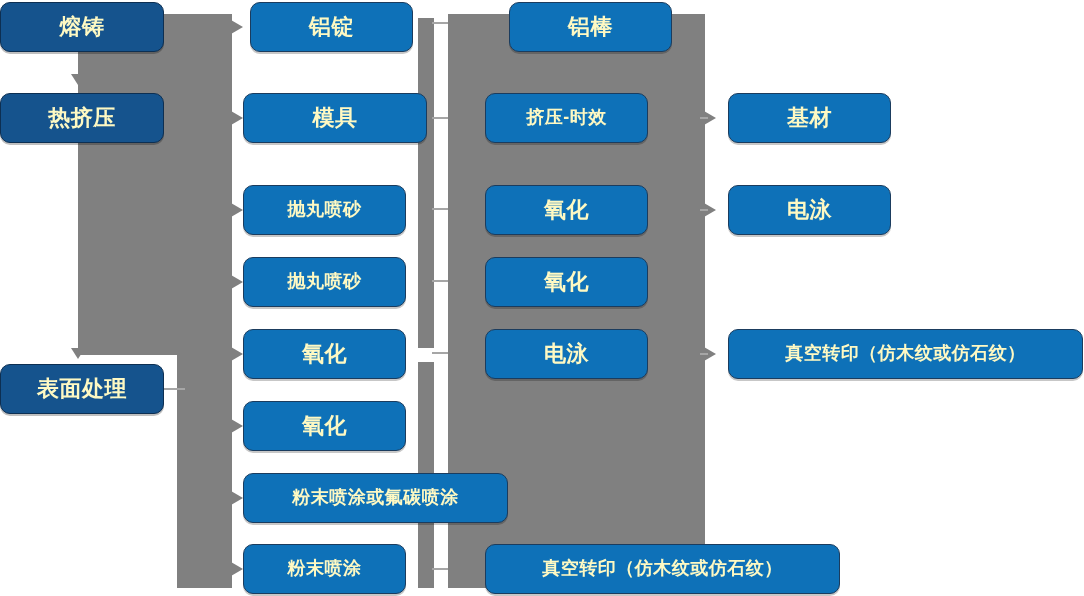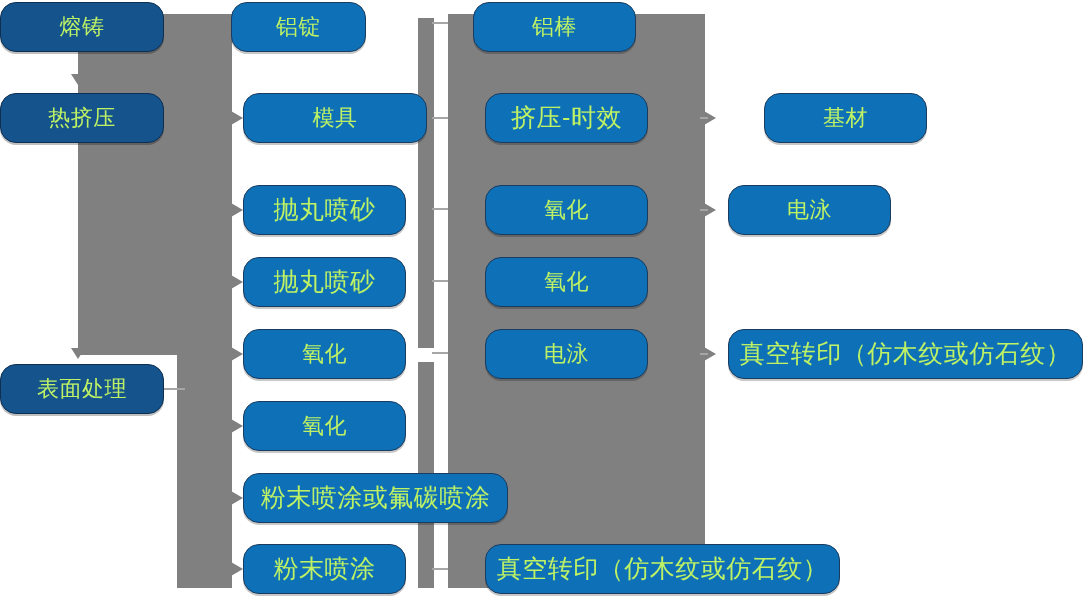--- a/index.html
+++ b/index.html
@@ -43,39 +43,40 @@
     background: #a6a6a6;
   }
 
   
   .box {
     position: absolute;
     box-sizing: border-box;
     display: flex;
     align-items: center;
     justify-content: center;
-    color: #bef264;
+    color: #fef9c3;
     border: 1px solid #1f3864;
-    border-radius: 16px;
+    border-radius: 10px;
     text-align: center;
     line-height: 1.1;
     white-space: nowrap;
     letter-spacing: 0.5px;
+    font-weight: bold;
   }
   .box.dark {
     background: #15538D;
     border-color: #0d2f52;
     box-shadow: 0 2px 0 rgba(0,0,0,0.25);
   }
   .box.light {
     background: #0E71B8;
     border-color: #1b3c5e;
     box-shadow: 0 2px 0 rgba(0,0,0,0.22);
   }
-  .fs-21 { font-size: 25px; }
+  .fs-21 { font-size: 18px; }
   .fs-22 { font-size: 22px; }
 </style>
 </head>
 <body>
 
 <div id="canvas">
 
   <div class="gray" style="left:78px; top:14px; width:154px; height:341px;"></div>
   <div class="gray" style="left:177px; top:355px; width:55px; height:233px;"></div>
   <div class="gray-arrow-down" style="left:71px; top:74px;"></div>
@@ -107,33 +108,33 @@
   <div class="hline" style="left:700px; top:117px; width:8px;"></div>
   <div class="gray-arrow-right" style="left:704px; top:203px;"></div>
   <div class="hline" style="left:700px; top:209px; width:8px;"></div>
   <div class="gray-arrow-right" style="left:704px; top:347px;"></div>
   <div class="hline" style="left:700px; top:353px; width:8px;"></div>
 
   <div class="box dark fs-22" style="left:0px; top:2px; width:164px; height:50px;">熔铸</div>
   <div class="box dark fs-22" style="left:0px; top:93px; width:164px; height:50px;">热挤压</div>
   <div class="box dark fs-22" style="left:0px; top:364px; width:164px; height:50px;">表面处理</div>
 
-  <div class="box light fs-22" style="left:231px; top:2px; width:135px; height:50px;text-align:right;">铝锭</div>
+  <div class="box light fs-22" style="left:250px; top:2px; width:163px; height:50px;text-align:right;">铝锭</div>
   <div class="box light fs-22" style="left:243px; top:93px; width:184px; height:50px;">模具</div>
   <div class="box light fs-21" style="left:243px; top:185px; width:163px; height:50px;">抛丸喷砂</div>
   <div class="box light fs-21" style="left:243px; top:257px; width:163px; height:50px;">抛丸喷砂</div>
   <div class="box light fs-22" style="left:243px; top:329px; width:163px; height:50px;">氧化</div>
   <div class="box light fs-22" style="left:243px; top:401px; width:163px; height:50px;">氧化</div>
   <div class="box light fs-21" style="left:243px; top:544px; width:163px; height:50px;">粉末喷涂</div>
   <div class="box light fs-21" style="left:243px; top:473px; width:265px; height:50px;">粉末喷涂或氟碳喷涂</div>
 
-  <div class="box light fs-22" style="left:473px; top:2px; width:163px; height:50px;">铝棒</div>
+  <div class="box light fs-22" style="left:509px; top:2px; width:163px; height:50px;">铝棒</div>
   <div class="box light fs-21" style="left:485px; top:93px; width:163px; height:50px;">挤压-时效</div>
   <div class="box light fs-22" style="left:485px; top:185px; width:163px; height:50px;">氧化</div>
   <div class="box light fs-22" style="left:485px; top:257px; width:163px; height:50px;">氧化</div>
   <div class="box light fs-22" style="left:485px; top:329px; width:163px; height:50px;">电泳</div>
   <div class="box light fs-21" style="left:485px; top:544px; width:355px; height:50px;">真空转印（仿木纹或仿石纹）</div>
 
-  <div class="box light fs-22" style="left:728px; top:93px; width:163px; height:50px;margin-left:36px;">基材</div>
+  <div class="box light fs-22" style="left:728px; top:93px; width:163px; height:50px;">基材</div>
   <div class="box light fs-22" style="left:728px; top:185px; width:163px; height:50px;">电泳</div>
   <div class="box light fs-21" style="left:728px; top:329px; width:355px; height:50px;">真空转印（仿木纹或仿石纹）</div>
 
 </div>
 
 </body></html>

